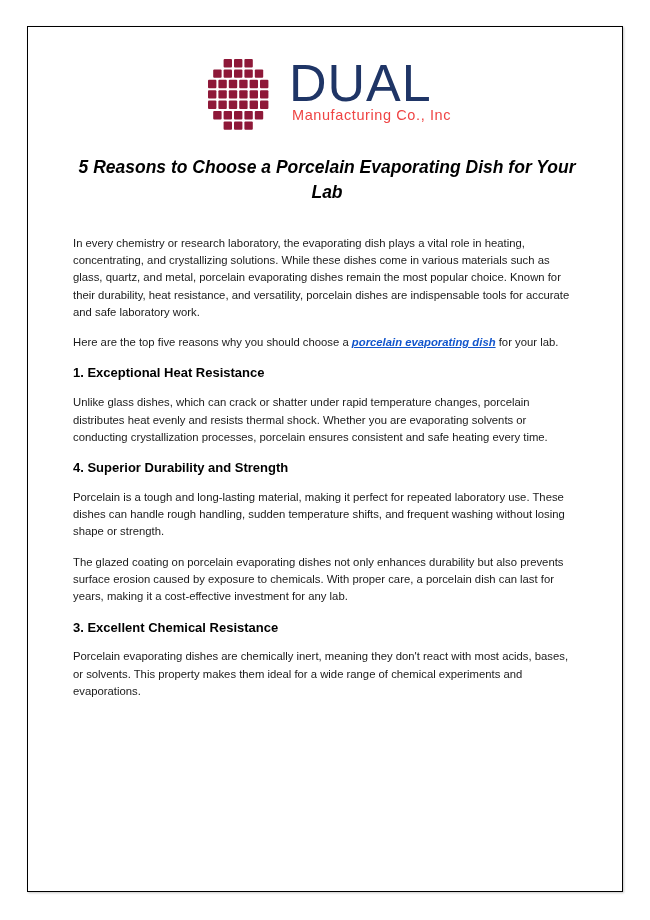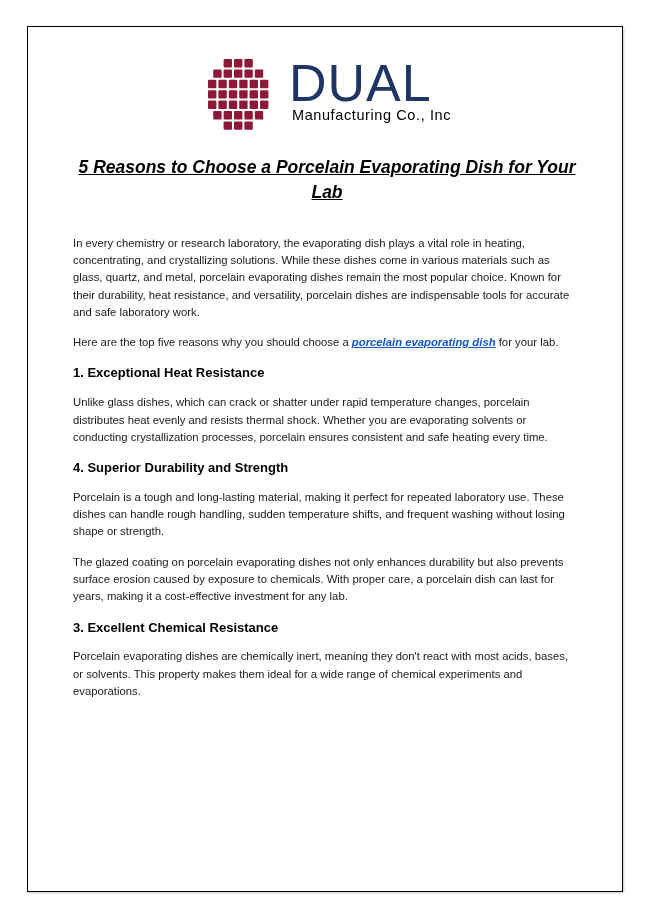--- a/index.html
+++ b/index.html
@@ -60,32 +60,31 @@
     line-height: 0.92;
     letter-spacing: 1px;
     color: #1f3566;
     font-weight: 400;
   }
   #logo-tagline {
     font-family: "Liberation Sans", sans-serif;
     font-size: 14.5px;
     line-height: 1.1;
     letter-spacing: 0.6px;
-    color: #000000;
+    color: #ef4444;
     margin-top: 1px;
     margin-left: 3px;
   }
 
   
   #doc-title {
     font-family: "Liberation Sans", sans-serif;
     font-size: 17.5px;
     font-weight: bold;
     font-style: italic;
-    text-decoration: underline;
     text-align: center;
     color: #000000;
     line-height: 1.42;
     margin: 0 0 30px 0;
     padding: 0 4px;
   }
 
   
   .para {
     font-family: "Liberation Sans", sans-serif;

